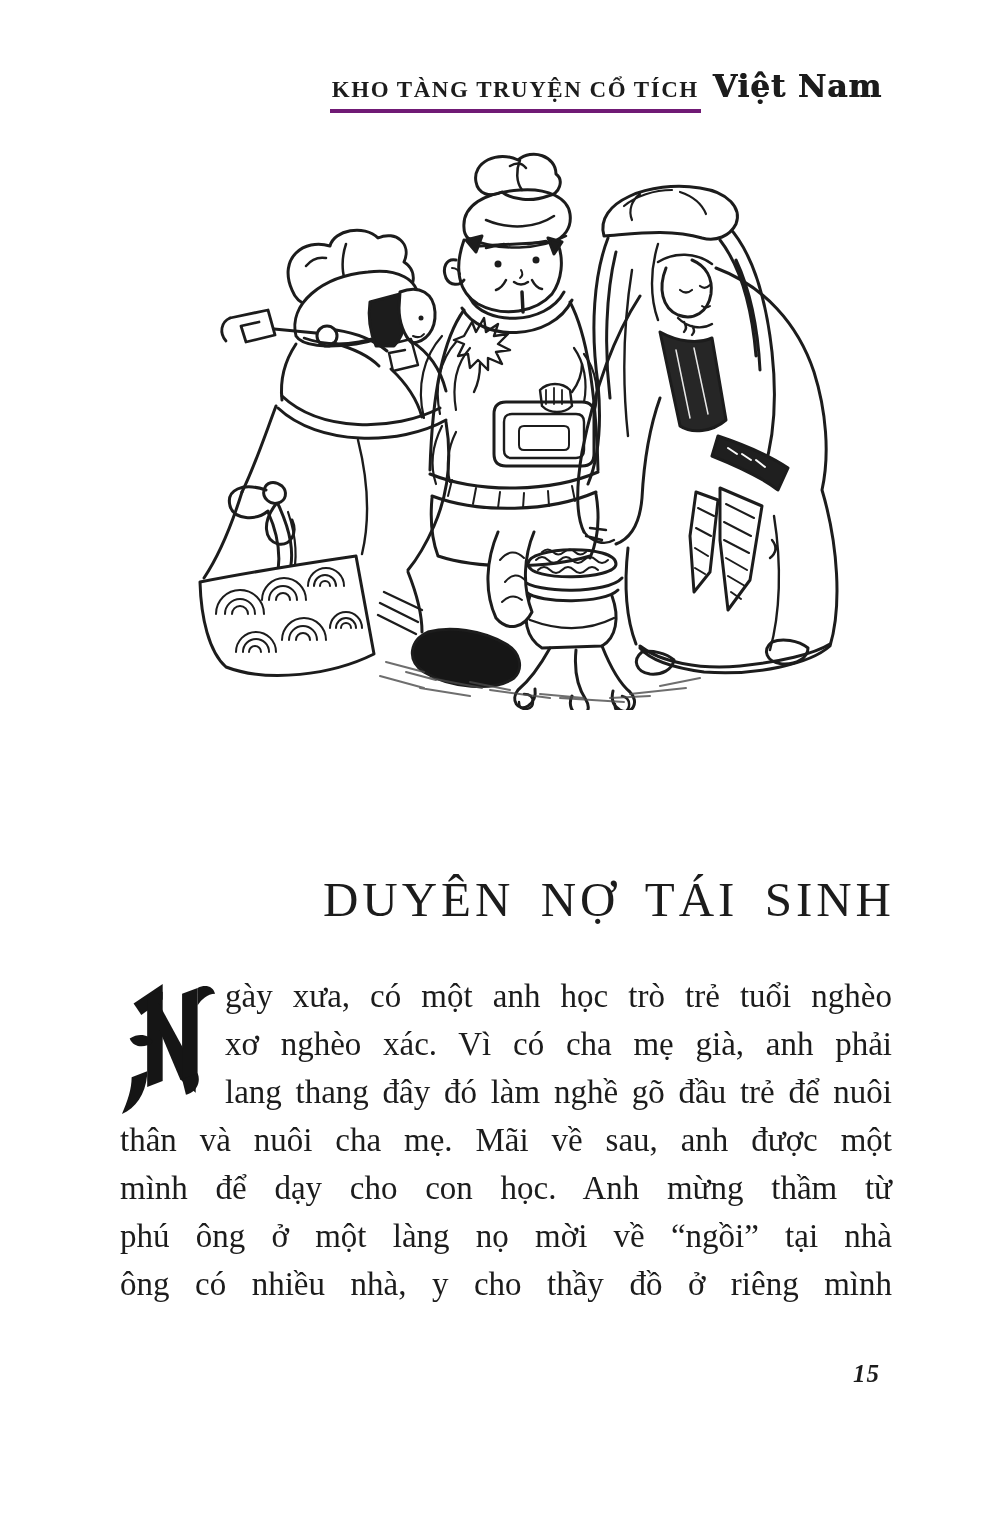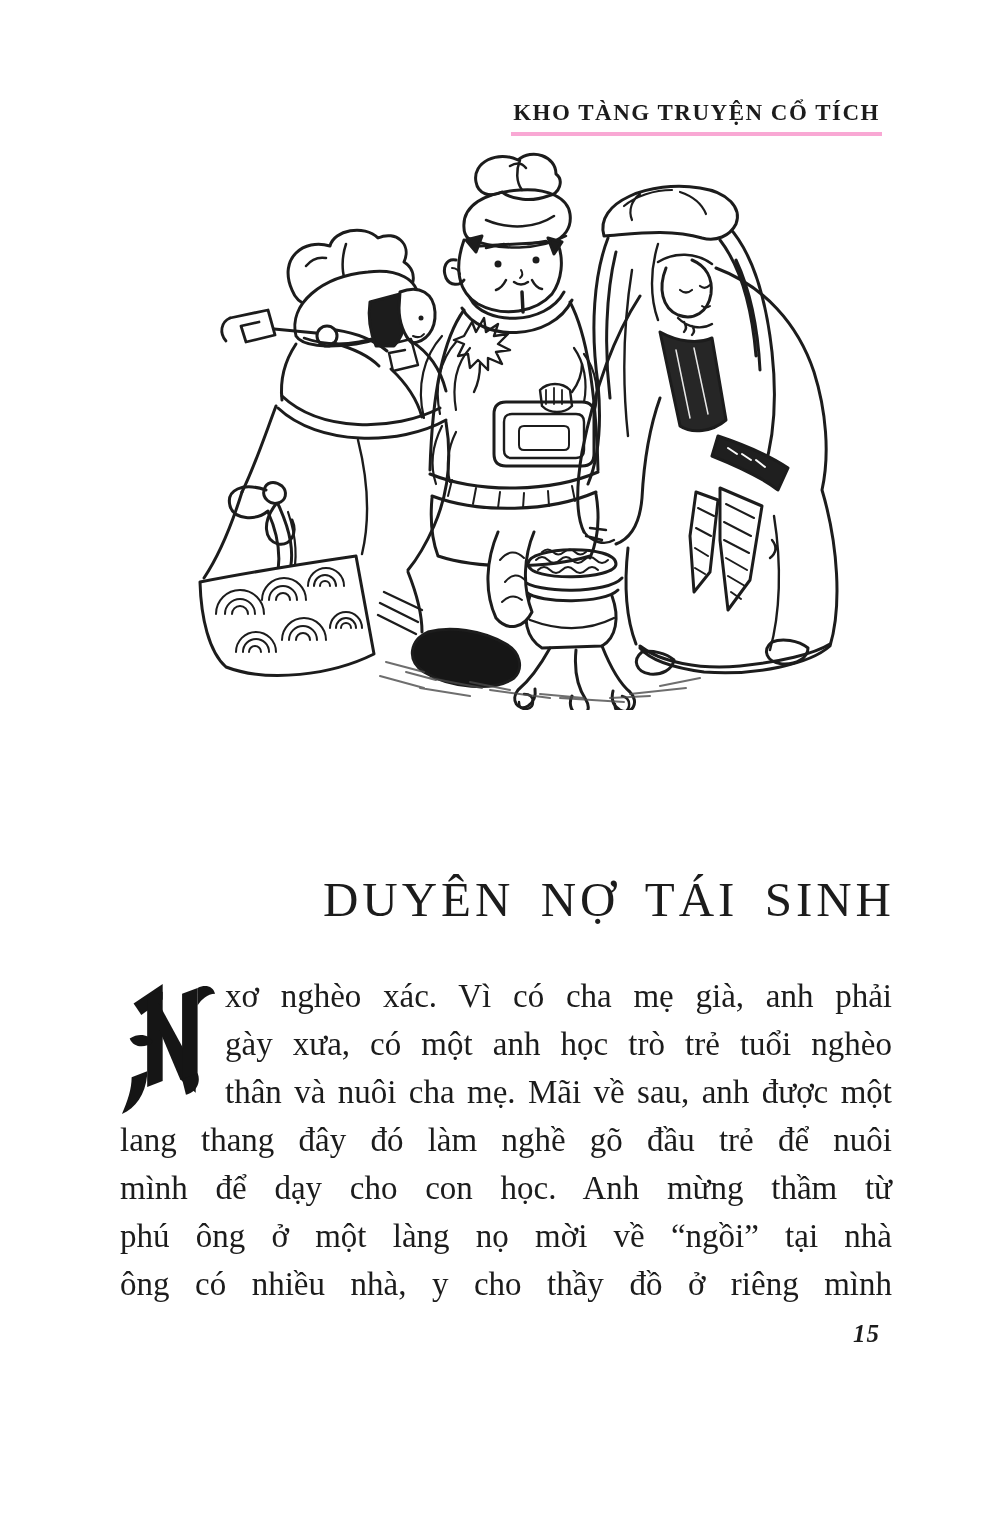--- a/index.html
+++ b/index.html
@@ -9,21 +9,21 @@
     font-family:"Liberation Serif","DejaVu Serif",serif;
     overflow:hidden;
   }
   
   .running-head{
     position:absolute;top:68px;right:118px;
     display:flex;align-items:baseline;gap:12px;white-space:nowrap;
   }
   .series-title{
     font-size:23px;font-weight:600;letter-spacing:1.5px;
-    border-bottom:4px solid #f9a8d4;padding:0 2px 6px 2px;margin-top:32px;
+    border-bottom:4px solid #701a75;padding:0 2px 6px 2px;
   }
   .brand{
     font-family:"DejaVu Serif","Liberation Serif",serif;
     font-size:31px;font-weight:700;letter-spacing:1px;
     text-shadow:0.8px 0 0 currentColor;
   }
   
   .illustration{position:absolute;top:140px;left:180px;width:700px;height:570px;}
   .illustration svg{display:block;width:100%;height:100%;}
   
@@ -39,29 +39,30 @@
   .text-line{
     text-align:justify;text-align-last:justify;
     height:48px;overflow:visible;
   }
   .dropcap{
     float:left;width:97px;height:94px;margin:4px 8px 0 0;position:relative;
   }
   .dropcap svg{position:absolute;top:0;left:0;overflow:visible;}
   
   .page-number{
-    position:absolute;top:1320px;left:853px;
+    position:absolute;top:1360px;left:853px;
     font-size:25px;font-style:italic;font-weight:700;letter-spacing:1px;
   }
 </style>
 </head>
 <body>
 
 <div class="running-head">
   <span class="series-title">KHO TÀNG TRUYỆN CỔ TÍCH</span>
+  <span class="brand">Việt Nam</span>
 </div>
 
 <div class="illustration">
   <svg viewBox="0 0 700 570" fill="none" stroke="#1c1c1c" stroke-width="3" stroke-linecap="round" stroke-linejoin="round" aria-label="Tranh vẽ nét: ba nhân vật mặc trang phục xưa — một người quấn khăn cầm điếu, một phú ông đội khăn xếp, một người phụ nữ tóc dài — đứng quanh chiếc đôn">
 
     <g>
 
       <path d="M296 42 C292 22 318 10 338 20 C352 8 376 16 376 34 C384 40 380 54 368 56 C352 62 332 60 322 52 C310 58 298 54 296 42 Z"></path>
       <path d="M330 26 q10 -6 16 2" stroke-width="2.5"></path>
       <path d="M340 20 C336 30 336 42 342 50" stroke-width="2.5"></path>
@@ -242,22 +243,22 @@
         <path d="M28 18 L44 14 L44 106 L28 112 Z"></path>
         <path d="M28 100 C26 120 16 134 2 140 C8 126 12 114 12 102 L28 96 Z"></path>
         <path d="M40 26 L78 96 L78 118 L62 104 L40 52 Z"></path>
         <path d="M64 16 L80 10 L80 100 L64 106 Z"></path>
         <path d="M80 10 C88 6 96 8 98 16 C90 16 84 22 80 28 Z"></path>
         <path d="M10 62 C20 56 30 58 34 66 C26 72 14 72 10 62 Z"></path>
         <path d="M64 104 L80 98 C84 108 78 118 68 120 Z"></path>
       </g>
     </svg>
   </span>
+  <div class="text-line">gày xưa, có một anh học trò trẻ tuổi nghèo</div>
   <div class="text-line">xơ nghèo xác. Vì có cha mẹ già, anh phải</div>
-  <div class="text-line">gày xưa, có một anh học trò trẻ tuổi nghèo</div>
+  <div class="text-line">lang thang đây đó làm nghề gõ đầu trẻ để nuôi</div>
   <div class="text-line">thân và nuôi cha mẹ. Mãi về sau, anh được một</div>
-  <div class="text-line">lang thang đây đó làm nghề gõ đầu trẻ để nuôi</div>
   <div class="text-line">mình để dạy cho con học. Anh mừng thầm từ</div>
   <div class="text-line">phú ông ở một làng nọ mời về “ngồi” tại nhà</div>
   <div class="text-line">ông có nhiều nhà, y cho thầy đồ ở riêng mình</div>
 </div>
 
 <div class="page-number">15</div>
 
 </body></html>

